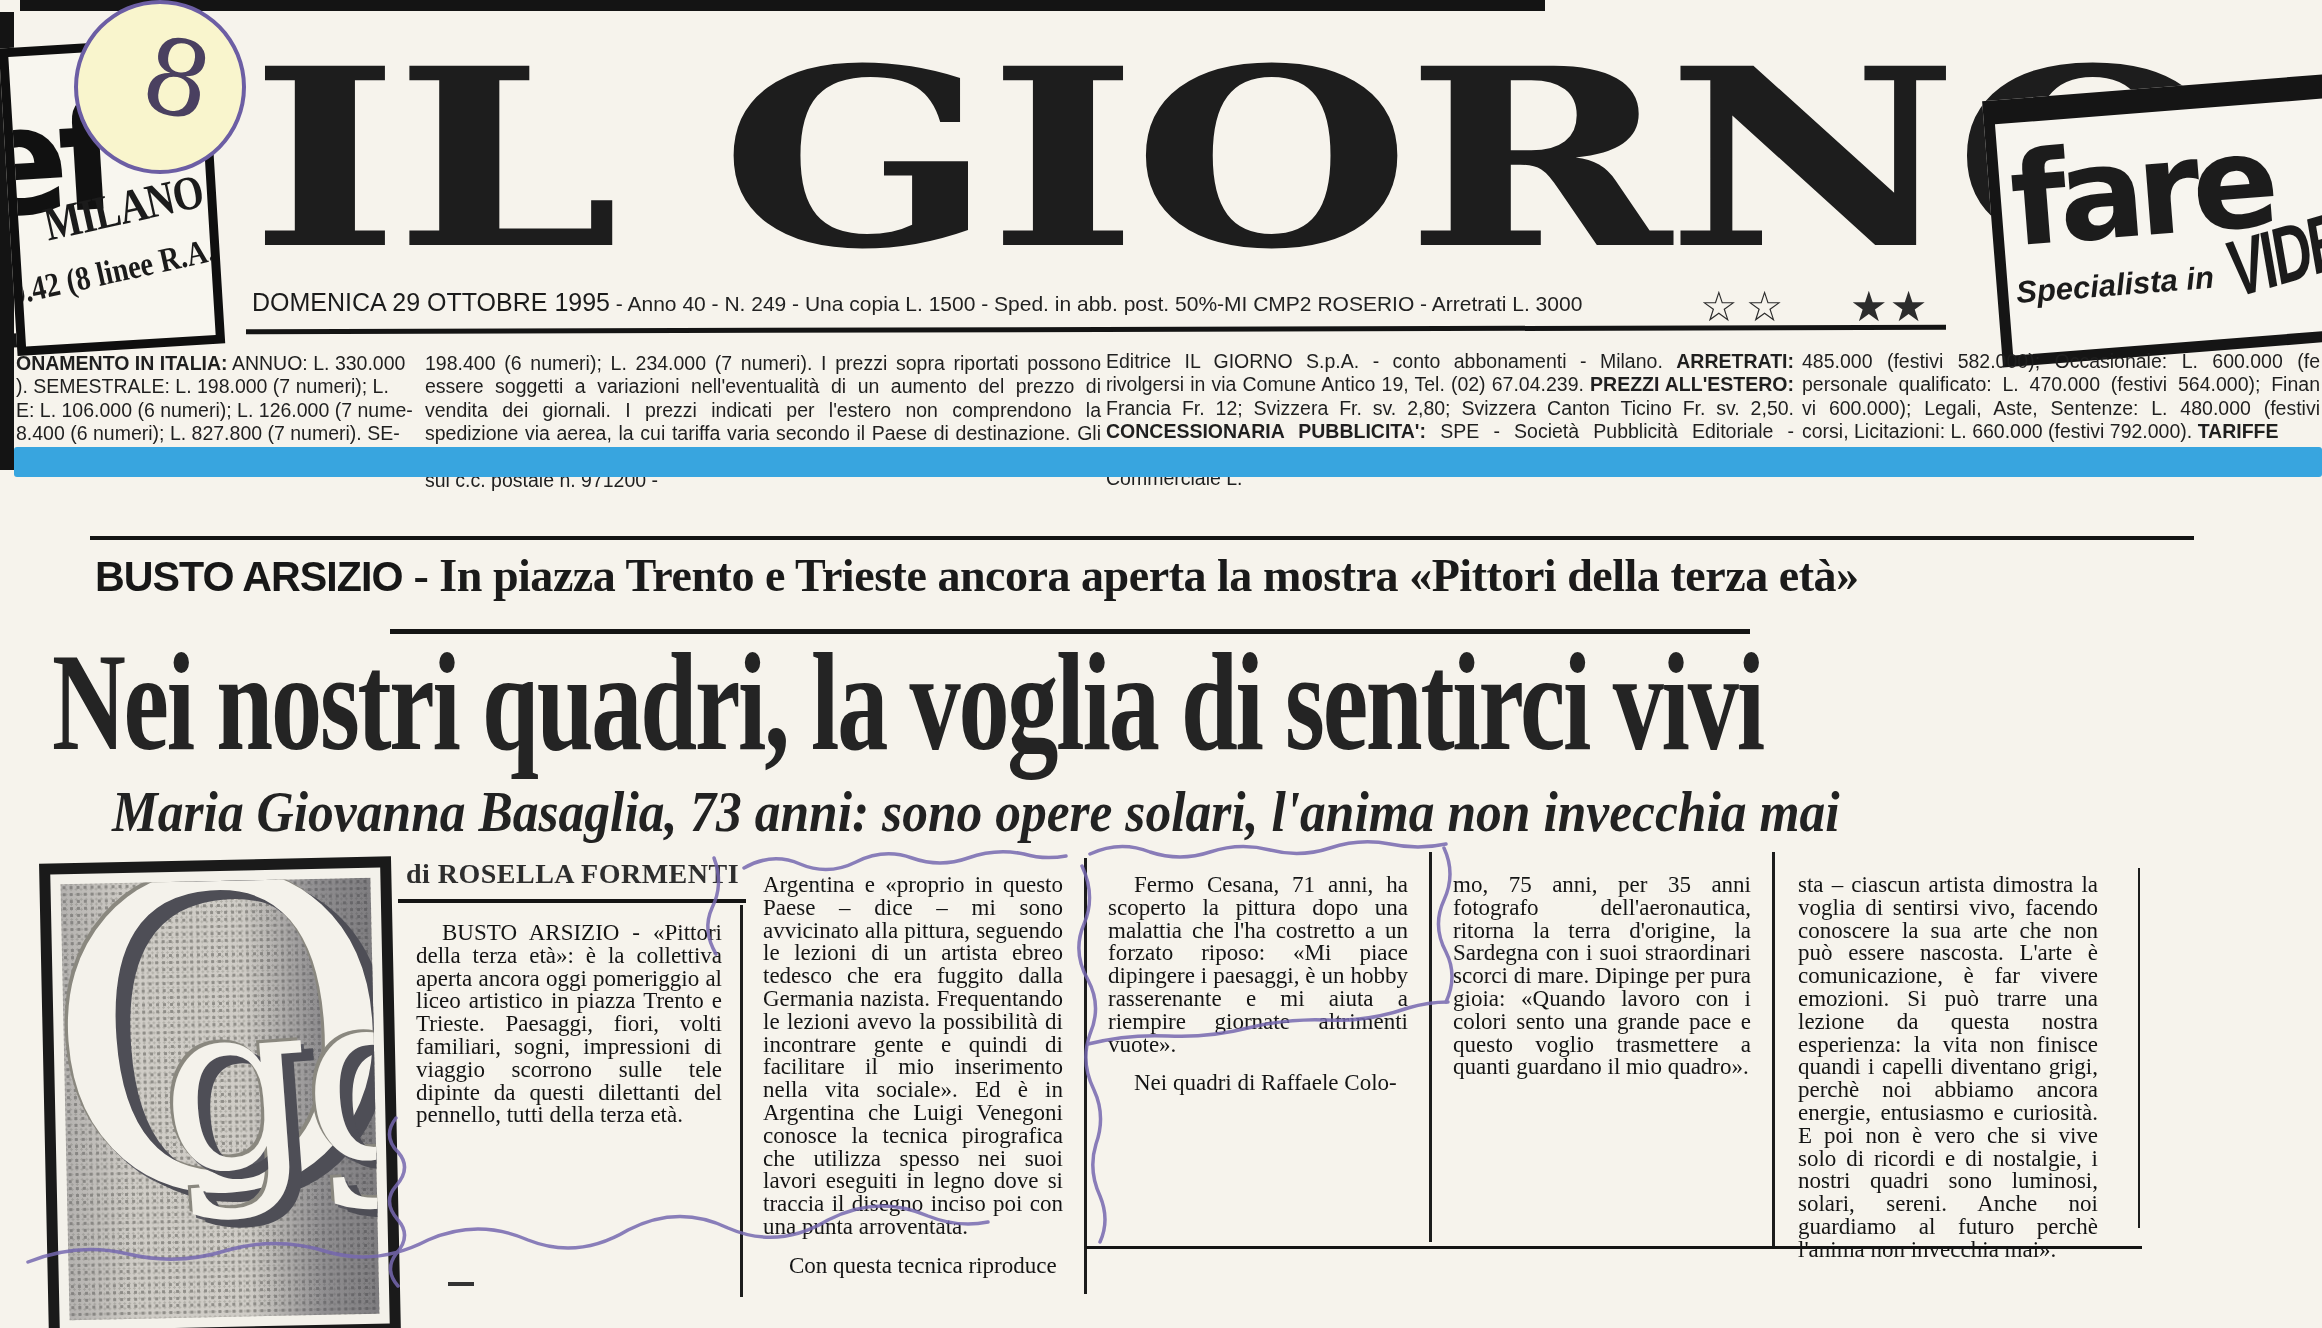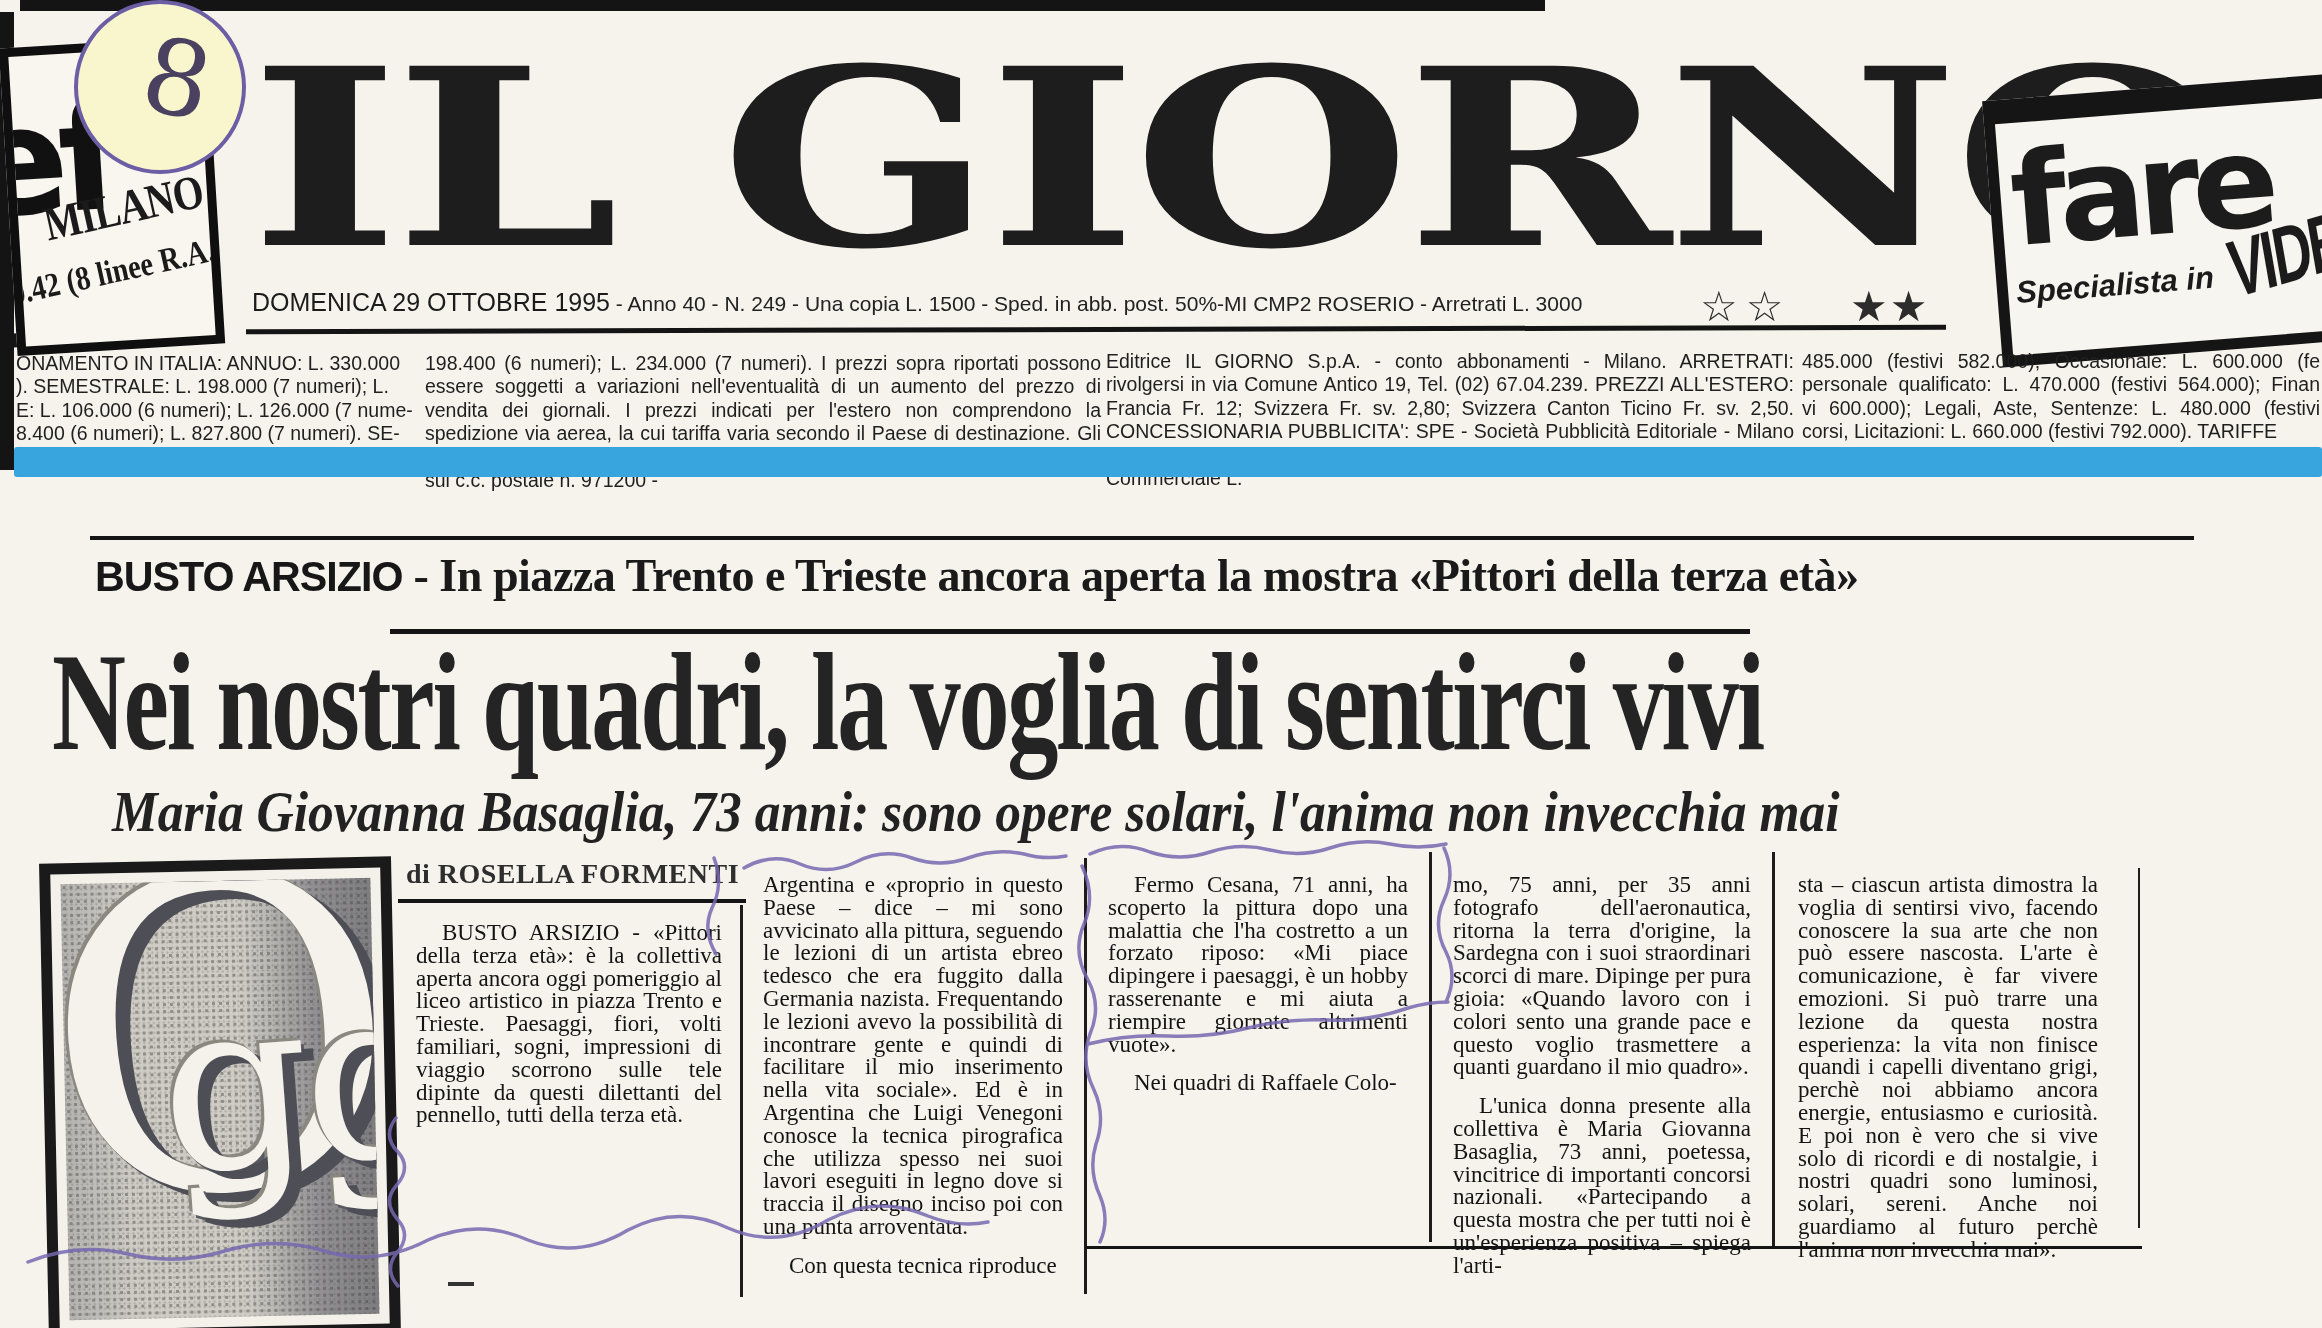--- a/index.html
+++ b/index.html
@@ -39,21 +39,21 @@
   .date-bold{font-weight:normal;font-size:25px;letter-spacing:0px;}
   .date-info{font-size:21px;font-weight:normal;color:#222;}
   .stars{font-size:42px;color:#2c2c2c;letter-spacing:8px;white-space:nowrap;}
   .date-rule{left:246px;top:327px;width:1700px;height:5px;transform:rotate(-.15deg);}
   .stamp-bottom{left:12px;top:330px;width:196px;height:14px;transform:rotate(-2deg);}
   
   .folio{font-family:"Liberation Sans",sans-serif;font-size:19.5px;line-height:23.4px;color:#1f1f1f;}
   .folio-line{white-space:nowrap;}
   .just{text-align:justify;}
   .jline{text-align:justify;text-align-last:justify;}
-  .fb{font-weight:normal;}
+  .fb{font-weight:bold;}
   
   .blue-band{left:14px;top:447px;width:2308px;height:30px;border-radius:3px;}
   
   .pre-kicker-rule{left:90px;top:536px;width:2104px;height:4px;}
   .kicker{left:95px;top:548px;white-space:nowrap;transform:scaleX(.98);transform-origin:left;}
   .kicker-loc{font-family:"Liberation Sans",sans-serif;font-weight:bold;font-size:42px;
               letter-spacing:-1px;color:#171717;}
   .kicker-text{font-family:"Liberation Serif",serif;font-weight:bold;font-size:47px;
                letter-spacing:-.5px;color:#1a1a1a;}
   .kicker-underline{left:390px;top:629px;width:1360px;height:5px;}
@@ -182,21 +182,20 @@
   <div class="abs bodycol colB">
     <p>Argentina e «proprio in questo Paese – dice – mi sono avvicinato alla pittura, seguendo le lezioni di un artista ebreo tedesco che era fuggito dalla Germania nazista. Frequentando le lezioni avevo la possibilità di incontrare gente e quindi di facilitare il mio inserimento nella vita sociale». Ed è in Argentina che Luigi Venegoni conosce la tecnica pirografica che utilizza spesso nei suoi lavori eseguiti in legno dove si traccia il disegno inciso poi con una punta arroventata.</p>
     <p class="ind">Con questa tecnica riproduce</p>
   </div>
   <div class="abs bodycol colC">
     <p class="ind">Fermo Cesana, 71 anni, ha scoperto la pittura dopo una malattia che l'ha costretto a un forzato riposo: «Mi piace dipingere i paesaggi, è un hobby rasserenante e mi aiuta a riempire giornate altrimenti vuote».</p>
     <p class="ind">Nei quadri di Raffaele Colo-</p>
   </div>
   <div class="abs bodycol colD">
     <p>mo, 75 anni, per 35 anni fotografo dell'aeronautica, ritorna la terra d'origine, la Sardegna con i suoi straordinari scorci di mare. Dipinge per pura gioia: «Quando lavoro con i colori sento una grande pace e questo voglio trasmettere a quanti guardano il mio quadro».</p>
-    <p class="ind">L'unica donna presente alla collettiva è Maria Giovanna Basaglia, 73 anni, poetessa, vincitrice di importanti concorsi nazionali. «Partecipando a questa mostra che per tutti noi è un'esperienza positiva – spiega l'arti-</p>
   </div>
   <div class="abs bodycol colE">
     <p>sta – ciascun artista dimostra la voglia di sentirsi vivo, facendo conoscere la sua arte che non può essere nascosta. L'arte è comunicazione, è far vivere emozioni. Si può trarre una lezione da questa nostra esperienza: la vita non finisce quandi i capelli diventano grigi, perchè noi abbiamo ancora energie, entusiasmo e curiosità. E poi non è vero che si vive solo di ricordi e di nostalgie, i nostri quadri sono luminosi, solari, sereni. Anche noi guardiamo al futuro perchè l'anima non invecchia mai».</p>
   </div>
 
   <div class="vrule" style="left:740px;top:905px;height:392px;"></div>
   <div class="vrule" style="left:1084px;top:858px;height:436px;"></div>
   <div class="vrule" style="left:1429px;top:852px;height:390px;"></div>
   <div class="vrule" style="left:1772px;top:852px;height:396px;"></div>
   <div class="vrule" style="left:2138px;top:868px;height:360px;width:2px;"></div>

